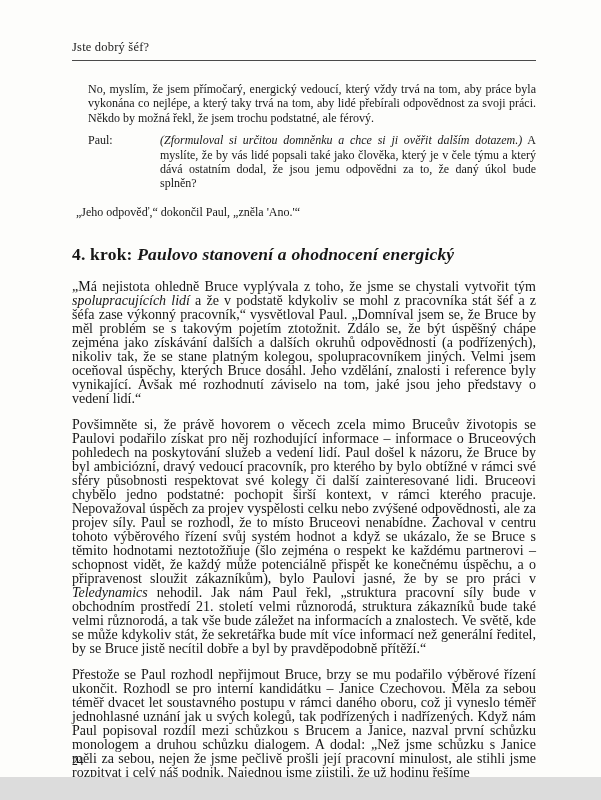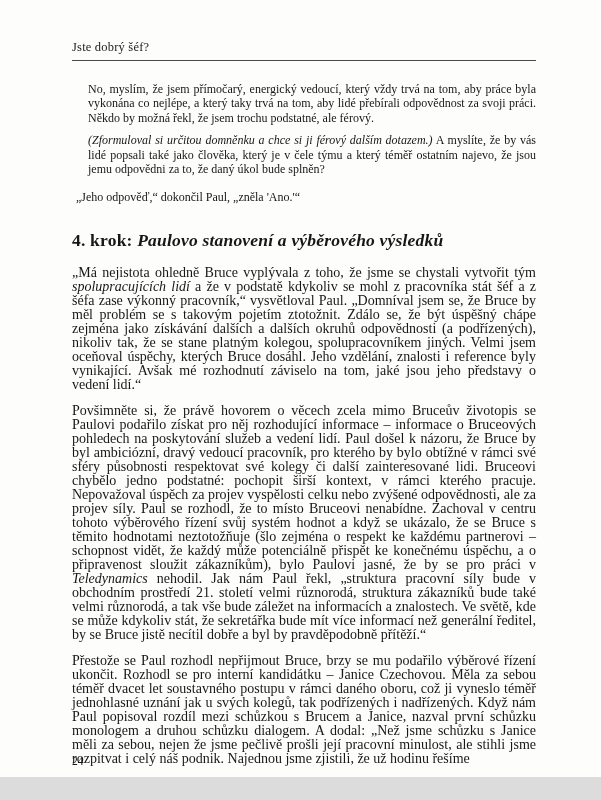--- a/index.html
+++ b/index.html
@@ -74,28 +74,29 @@
   <div class="running-head">Jste dobrý šéf?</div>
   <hr class="header-rule">
 
   <section class="dialogue">
 
     <div class="d-row">
       <p class="d-text"><span>No, myslím, že jsem přímočarý, energický vedoucí, který vždy trvá na tom, aby práce byla vykonána co nejlépe, a který taky trvá na tom, aby lidé přebírali odpovědnost za svoji práci. Někdo by možná řekl, že jsem trochu podstatné, ale férový.</span></p>
     </div>
 
     <div class="d-row">
-      <p class="d-text"><span class="it">(Zformuloval si určitou domněnku a chce si ji férový dalším dotazem.)</span><span> A myslíte, že by vás lidé popsali také jako člověka, který je v čele týmu a který téměř ostatním najevo, že jsou jemu odpovědni za to, že daný úkol bude splněn?</span></p>
+      <span class="d-label">Paul:</span>
+      <p class="d-text"><span class="it">(Zformuloval si určitou domněnku a chce si ji ověřit dalším dotazem.)</span><span> A myslíte, že by vás lidé popsali také jako člověka, který je v čele týmu a který dává ostatním dodal, že jsou jemu odpovědni za to, že daný úkol bude splněn?</span></p>
     </div>
 
   </section>
 
   <p class="closing-line">„Jeho odpověď,“ dokončil Paul, „zněla 'Ano.'“</p>
 
-  <h2 class="step"><span>4. krok: </span><em>Paulovo stanovení a výběrového výsledků</em></h2>
+  <h2 class="step"><span>4. krok: </span><em>Paulovo stanovení a ohodnocení energický</em></h2>
 
   <p class="body-par"><span>„Má nejistota ohledně Bruce vyplývala z toho, že jsme se chystali vytvořit tým </span><span class="it">spolupracujících lidí</span><span> a že v podstatě kdykoliv se mohl z pracovníka stát šéf a z šéfa zase výkonný pracovník,“ vysvětloval Paul. „Domníval jsem se, že Bruce by měl problém se s takovým pojetím ztotožnit. Zdálo se, že být úspěšný chápe zejména jako získávání dalších a dalších okruhů odpovědnosti (a podřízených), nikoliv tak, že se stane platným kolegou, spolupracovníkem jiných. Velmi jsem oceňoval úspěchy, kterých Bruce dosáhl. Jeho vzdělání, znalosti i reference byly vynikající. Avšak mé rozhodnutí záviselo na tom, jaké jsou jeho představy o vedení lidí.“</span></p>
 
   <p class="body-par"><span>Povšimněte si, že právě hovorem o věcech zcela mimo Bruceův životopis se Paulovi podařilo získat pro něj rozhodující informace – informace o Bruceových pohledech na poskytování služeb a vedení lidí. Paul došel k názoru, že Bruce by byl ambiciózní, dravý vedoucí pracovník, pro kterého by bylo obtížné v rámci své sféry působnosti respektovat své kolegy či další zainteresované lidi. Bruceovi chybělo jedno podstatné: pochopit širší kontext, v rámci kterého pracuje. Nepovažoval úspěch za projev vyspělosti celku nebo zvýšené odpovědnosti, ale za projev síly. Paul se rozhodl, že to místo Bruceovi nenabídne. Zachoval v centru tohoto výběrového řízení svůj systém hodnot a když se ukázalo, že se Bruce s těmito hodnotami neztotožňuje (šlo zejména o respekt ke každému partnerovi – schopnost vidět, že každý může potenciálně přispět ke konečnému úspěchu, a o připravenost sloužit zákazníkům), bylo Paulovi jasné, že by se pro práci v </span><span class="it">Teledynamics</span><span> nehodil. Jak nám Paul řekl, „struktura pracovní síly bude v obchodním prostředí 21. století velmi různorodá, struktura zákazníků bude také velmi různorodá, a tak vše bude záležet na informacích a znalostech. Ve světě, kde se může kdykoliv stát, že sekretářka bude mít více informací než generální ředitel, by se Bruce jistě necítil dobře a byl by pravděpodobně přítěží.“</span></p>
 
 
   <p class="body-par"><span>Přestože se Paul rozhodl nepřijmout Bruce, brzy se mu podařilo výběrové řízení ukončit. Rozhodl se pro interní kandidátku – Janice Czechovou. Měla za sebou téměř dvacet let soustavného postupu v rámci daného oboru, což ji vyneslo téměř jednohlasné uznání jak u svých kolegů, tak podřízených i nadřízených. Když nám Paul popisoval rozdíl mezi schůzkou s Brucem a Janice, nazval první schůzku monologem a druhou schůzku dialogem. A dodal: „Než jsme schůzku s Janice měli za sebou, nejen že jsme pečlivě prošli její pracovní minulost, ale stihli jsme rozpitvat i celý náš podnik. Najednou jsme zjistili, že už hodinu řešíme</span></p>
 
   <div class="page-number">24</div>
 

